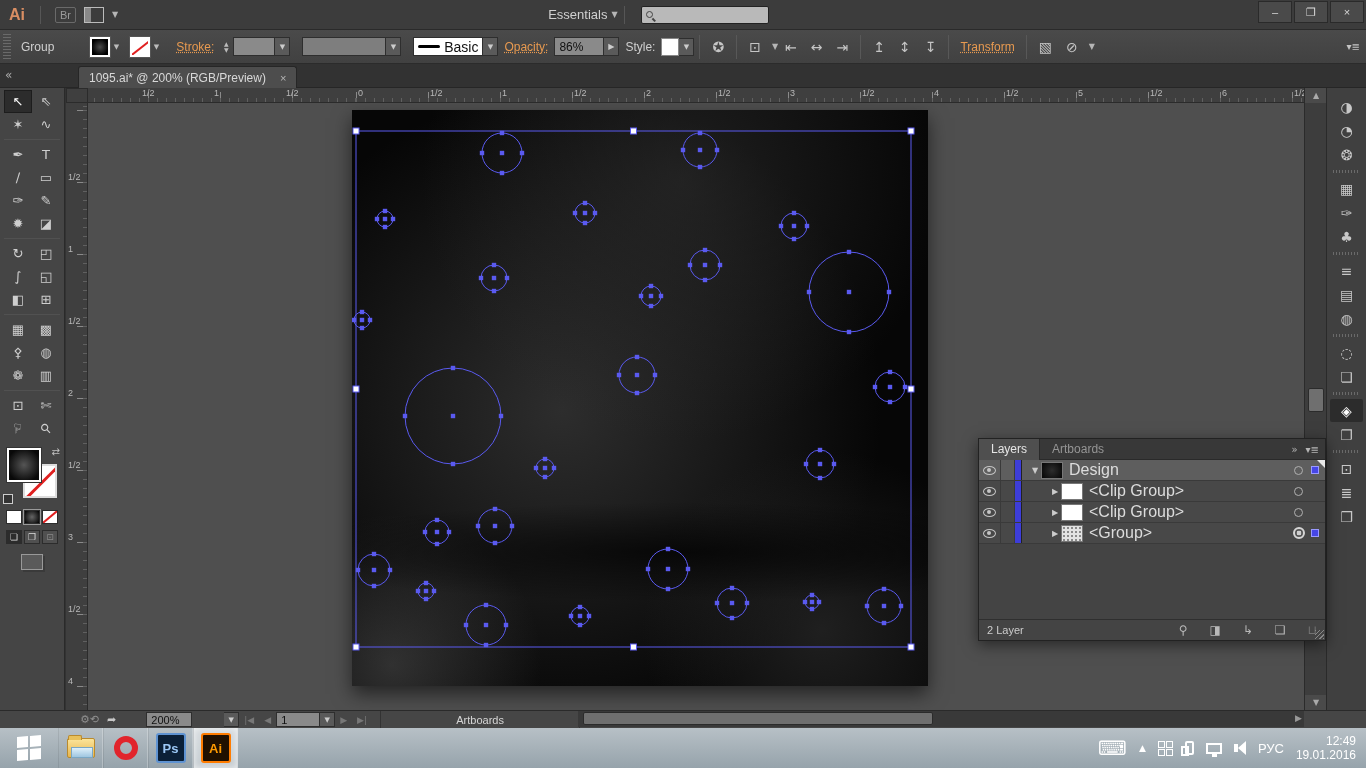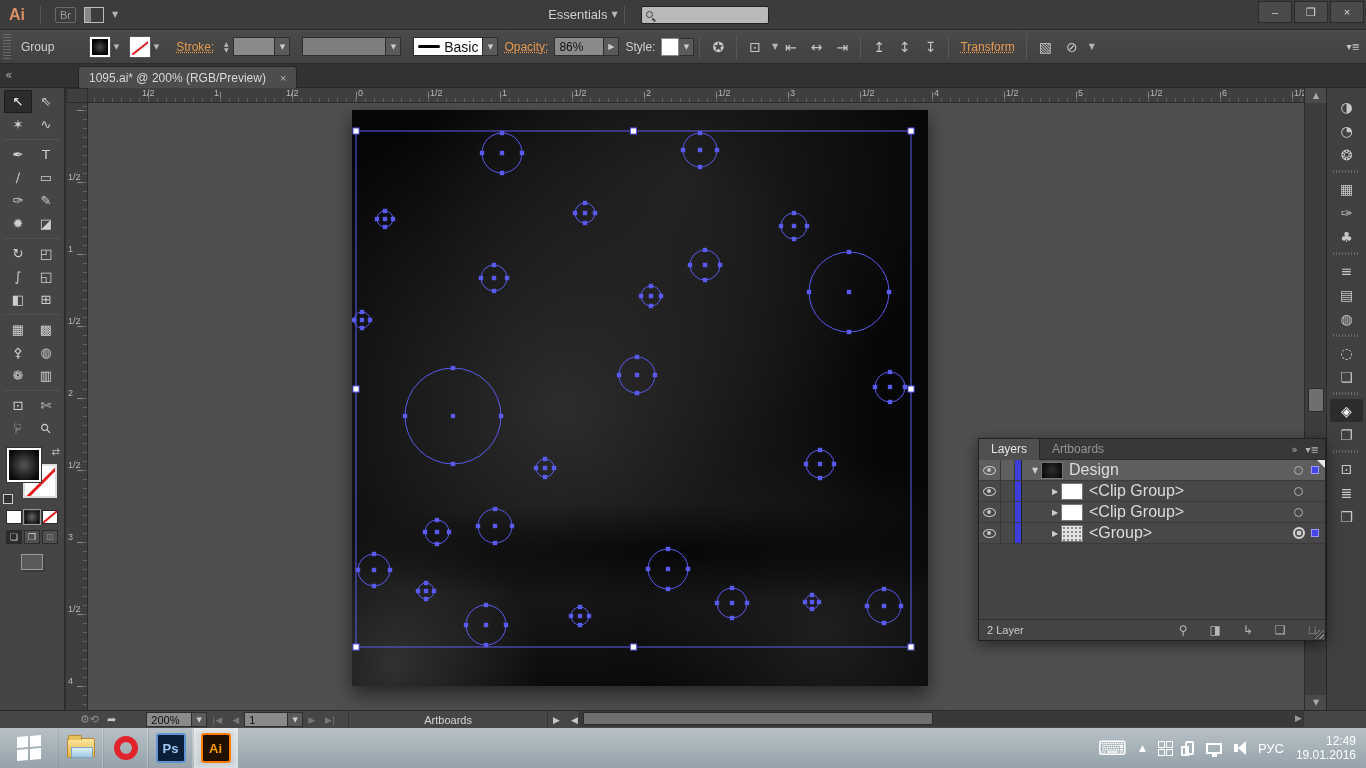--- a/index.html
+++ b/index.html
@@ -93,21 +93,21 @@
   .scr-arrow { position:absolute; left:0; width:22px; height:15px; color:#aaa; font-size:8px; text-align:center; line-height:15px; background:#4a4a4a; }
   #vthumb { position:absolute; left:3px; top:300px; width:16px; height:24px; background:#6f6f6f; border:1px solid #2b2b2b; border-radius:2px; }
   #dock { position:absolute; left:1326px; top:88px; width:40px; height:622px; background:#404040; border-left:1px solid #2a2a2a; }
   .dock-icon { height:23px; display:flex; align-items:center; justify-content:center; color:#c8c8c8; font-size:14px; margin:1px 3px; border-radius:2px; }
   .dock-icon.active { background:#2c2c2c; color:#fff; }
   .dock-grip { height:7px; margin:2px 6px; background:repeating-linear-gradient(to right,#6a6a6a 0 1px,transparent 1px 3px); background-size:100% 3px; background-position:center; background-repeat:no-repeat; }
 
   
   #statusbar { position:absolute; left:0; top:710px; width:1366px; height:18px; background:#464646; border-top:1px solid #2a2a2a; display:flex; align-items:center; color:#c5c5c5; font-size:11px; }
   .sb-icon { margin:0 4px; font-size:11px; color:#8f8f8f; }
-  #sb-zoom { display:flex; margin-left:26px; }
+  #sb-zoom { display:flex; margin-left:26px;gap:32px; }
   #sb-zoom .field { width:46px; height:15px; font-size:11px; }
   #sb-zoom .dd-btn { height:15px; }
   .nav-btn { color:#777; font-size:9px; margin:0 5px; }
   #sb-board { display:flex; }
   #sb-board .field { width:44px; height:15px; font-size:11px; }
   #sb-board .dd-btn { height:15px; }
   #sb-status { width:200px; text-align:center; border-left:1px solid #333; border-right:1px solid #333; margin-left:8px; height:18px; line-height:18px; color:#d5d5d5; }
   #hscroll { position:absolute; left:578px; top:711px; width:726px; height:16px; background:#393939; }
   #hthumb { position:absolute; left:5px; top:1px; width:350px; height:13px; background:#6f6f6f; border:1px solid #2b2b2b; border-radius:2px; }
 

